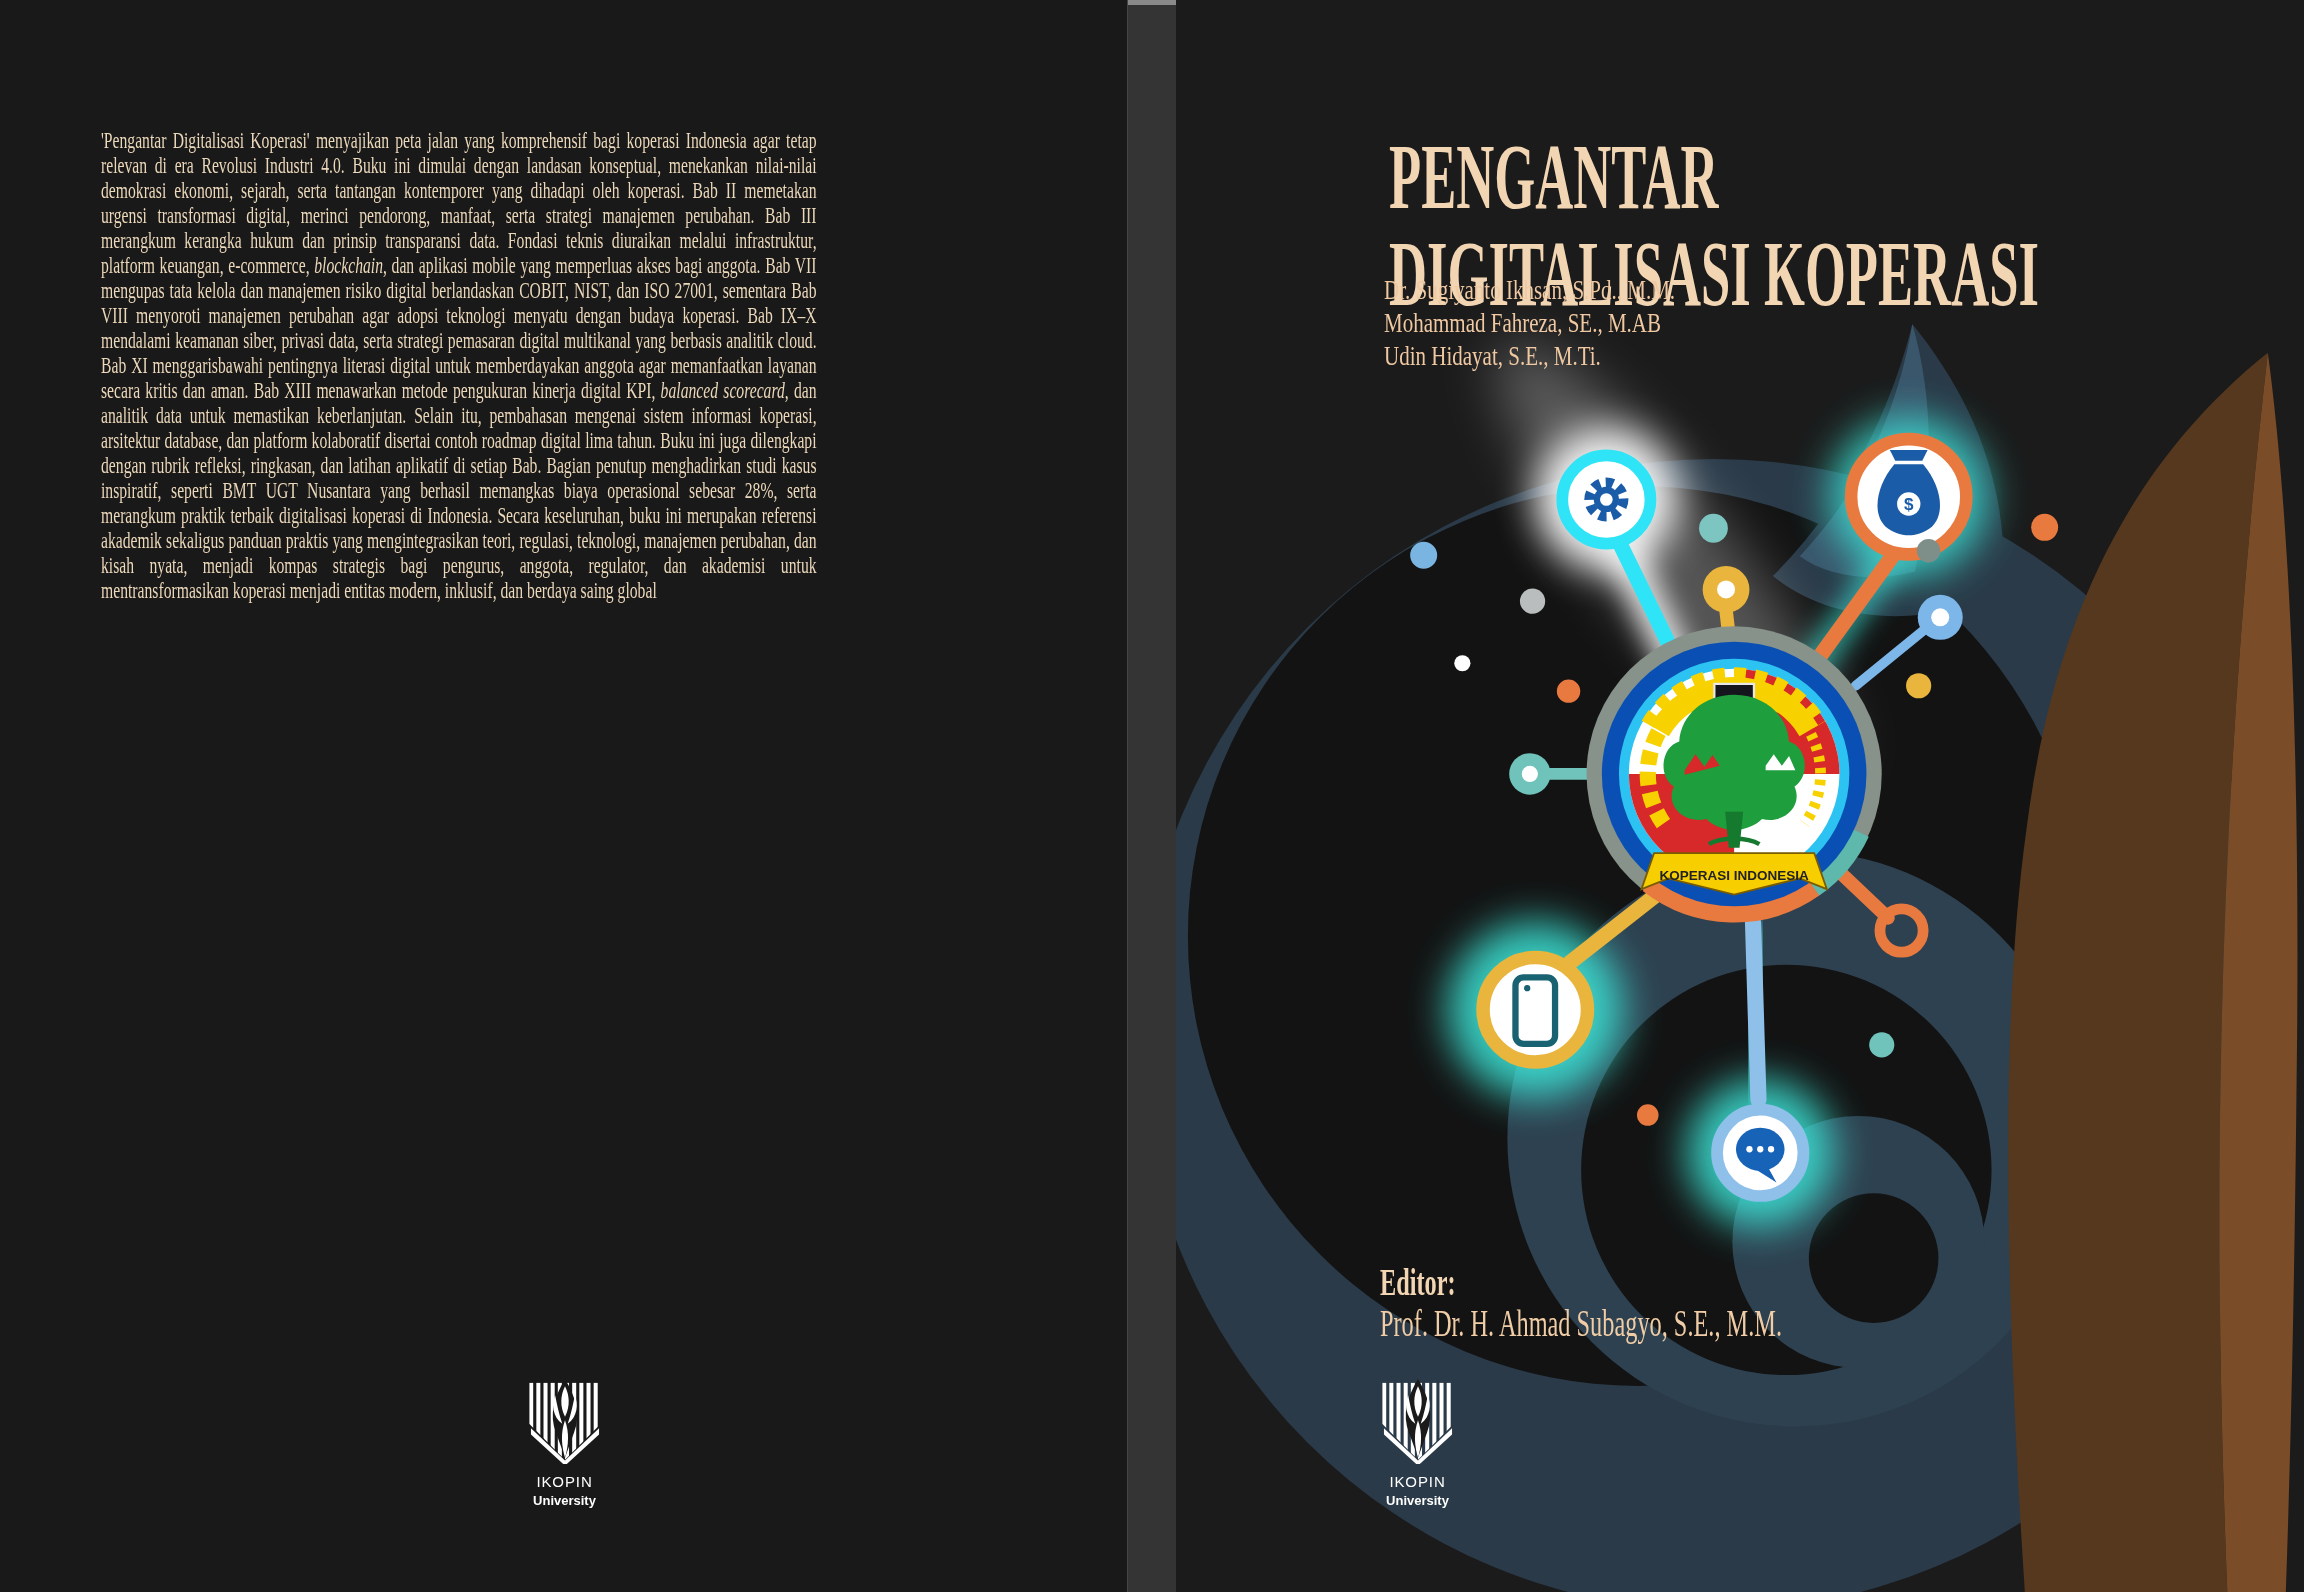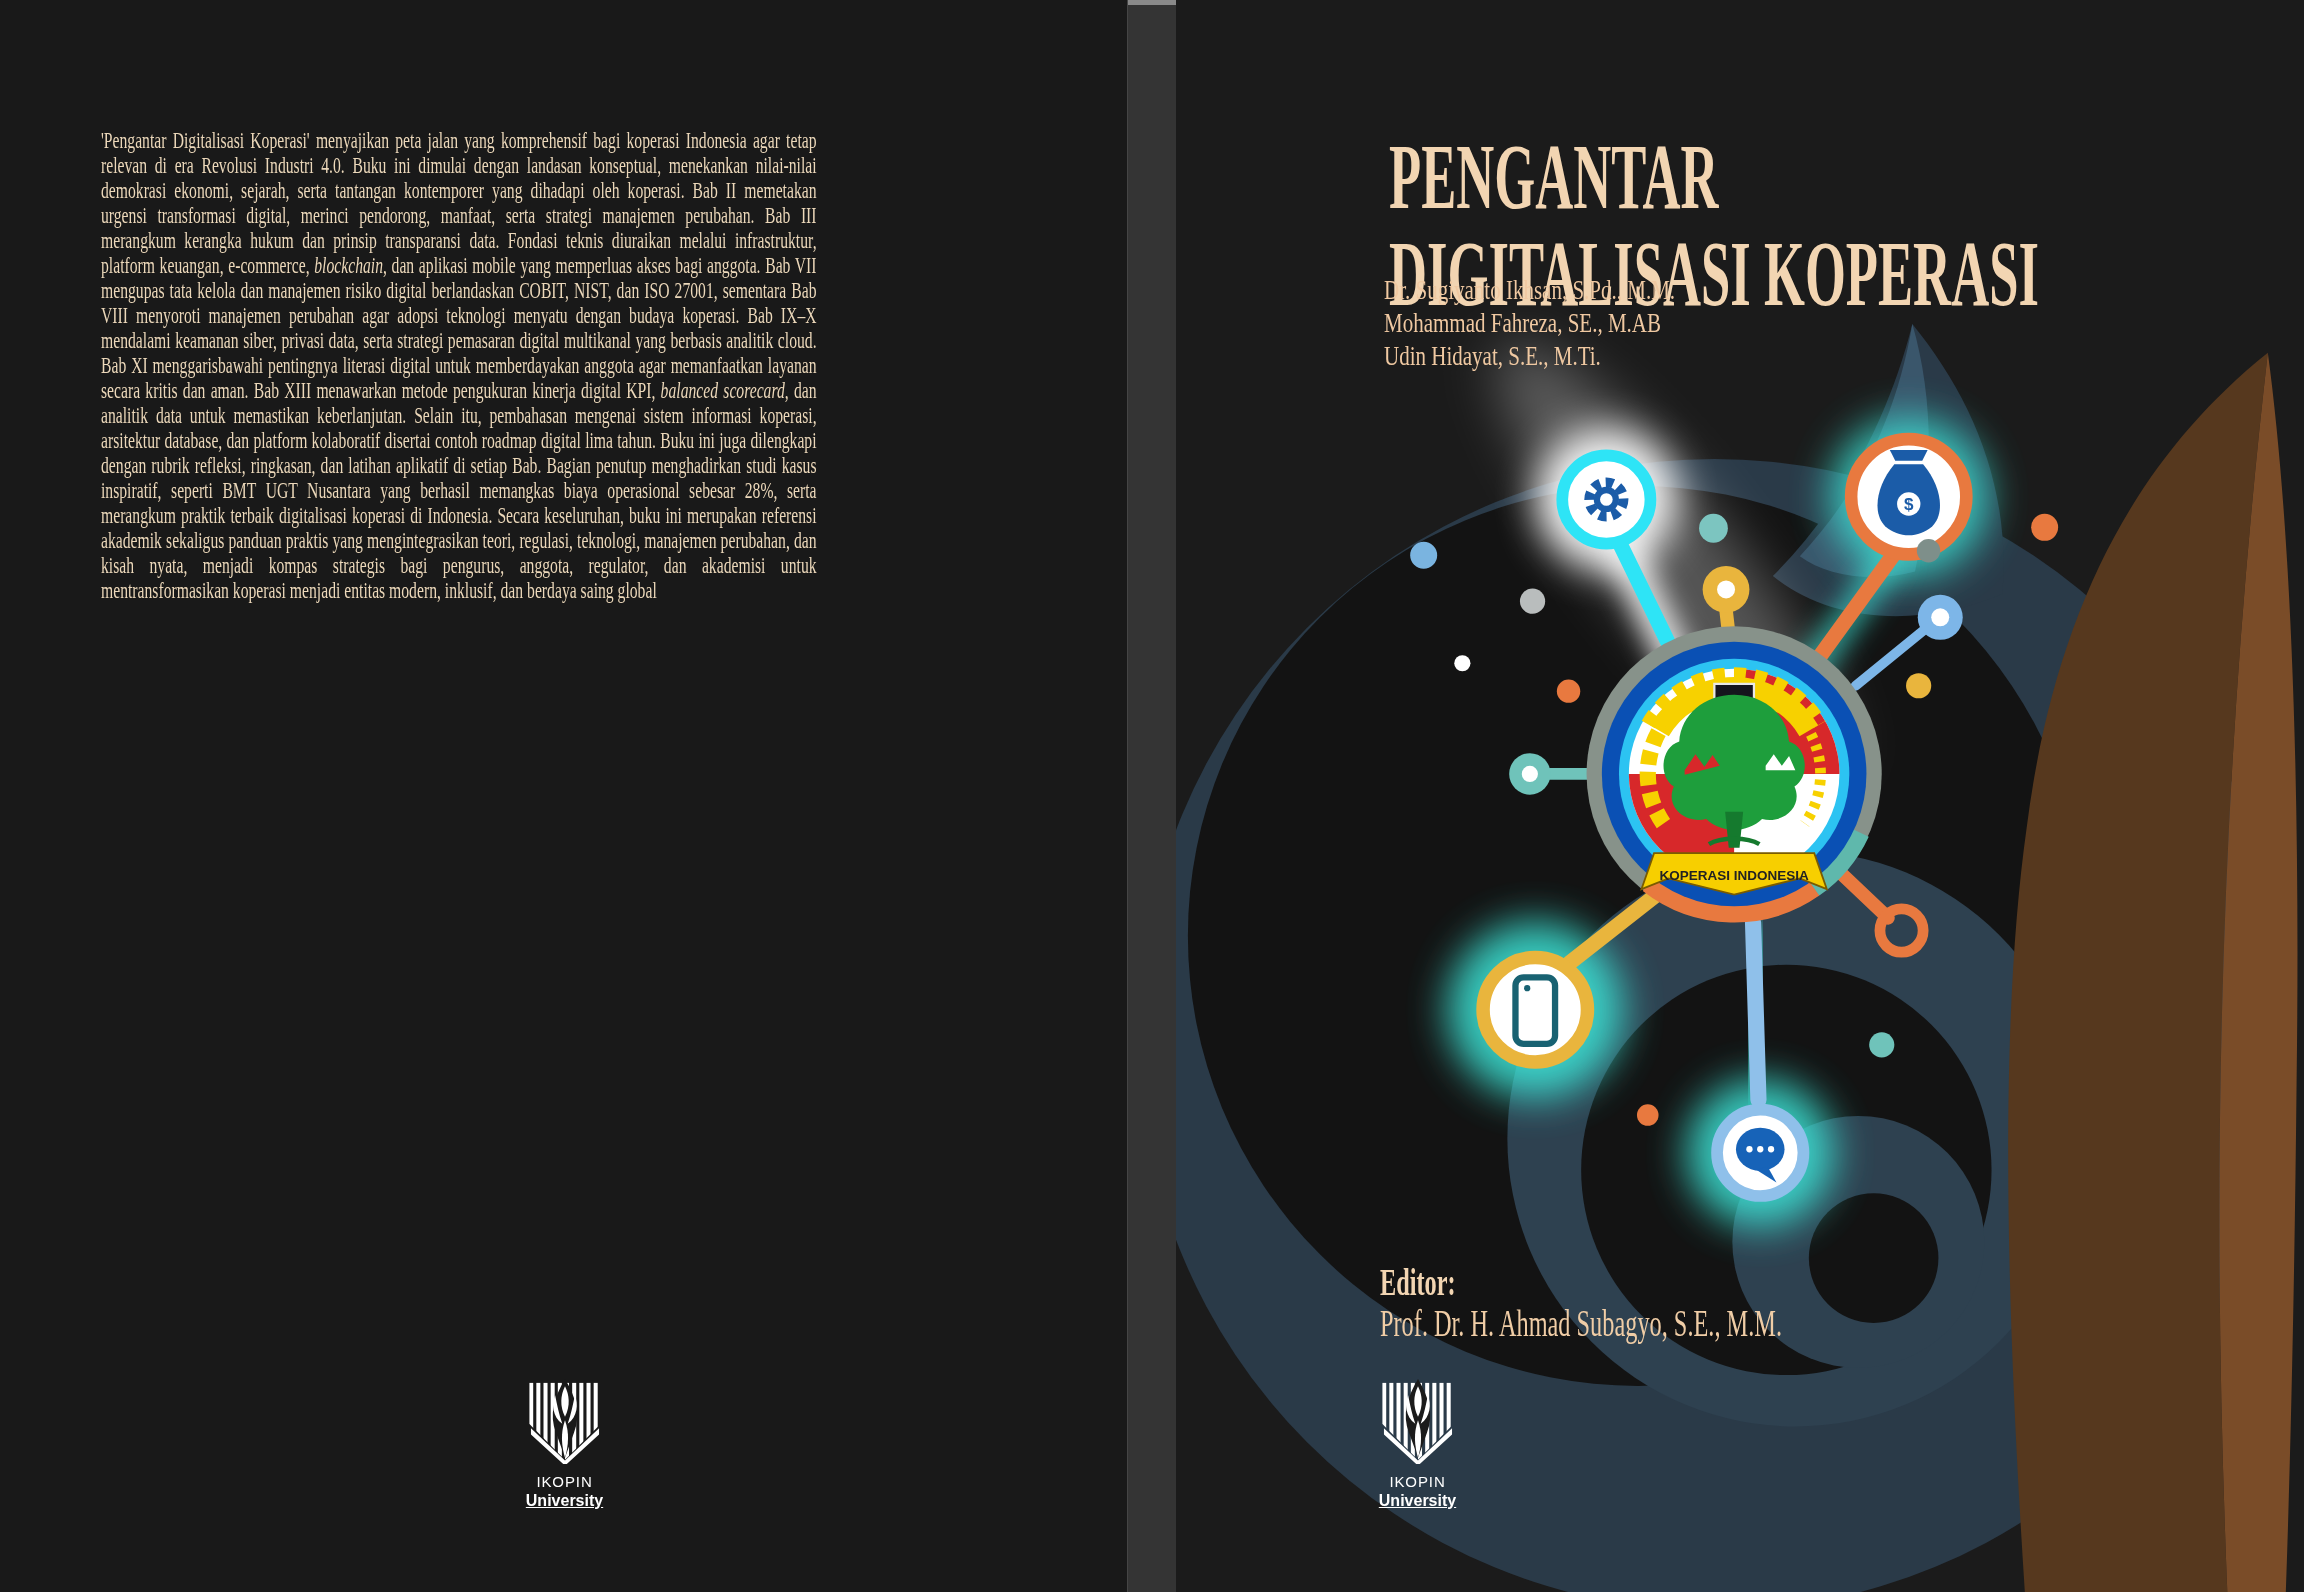--- a/index.html
+++ b/index.html
@@ -26,21 +26,21 @@
            font-size:28px;line-height:33px;color:#f0c9a2;white-space:nowrap;}
   .editor{position:absolute;left:1380px;top:1262px;width:774px;
           transform:scaleX(0.64);transform-origin:left top;
           font-size:38px;line-height:41px;color:#f0cda6;white-space:nowrap;}
   .editor .ed-label{font-weight:bold;color:#f2d5b2;}
 
   
   .pub-logo{position:absolute;width:153px;text-align:center;color:#ffffff;
             font-family:"Liberation Sans",sans-serif;}
   .pub-logo .logo-name{font-weight:normal;font-size:15px;letter-spacing:0.9px;line-height:23.4px;margin-top:2px;}
-  .pub-logo .logo-sub{font-weight:bold;font-size:16px;line-height:15.3px;text-decoration:underline;}
+  .pub-logo .logo-sub{font-weight:bold;font-size:13px;line-height:15.3px;}
   .pub-back{left:488px;top:1379px;}
   .pub-front{left:1341px;top:1379px;}
 
   .art{position:absolute;left:1176px;top:0;width:1128px;height:1592px;}
 </style>
 </head>
 <body>
 
 <div id="cover">
 

